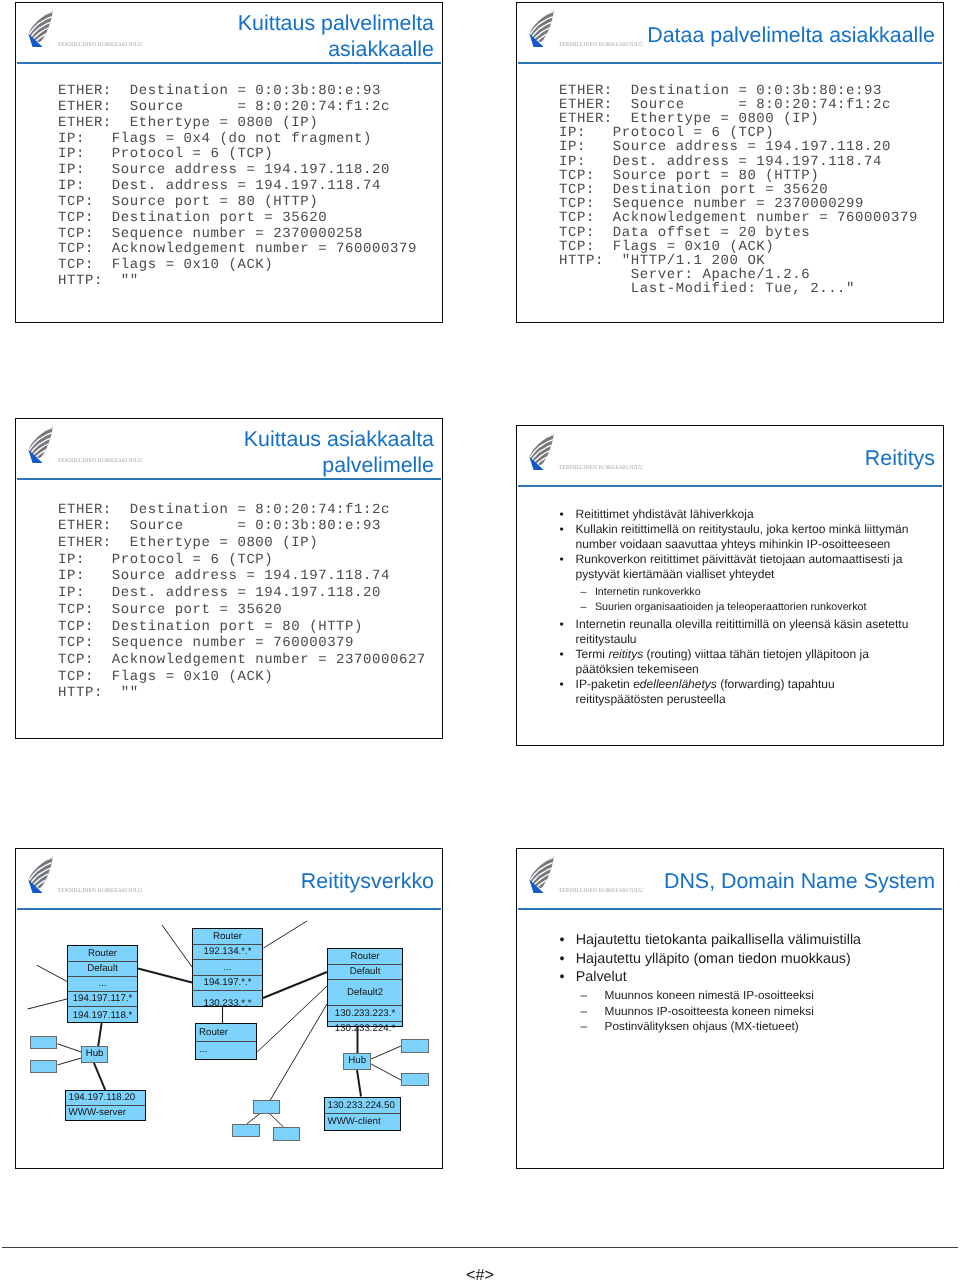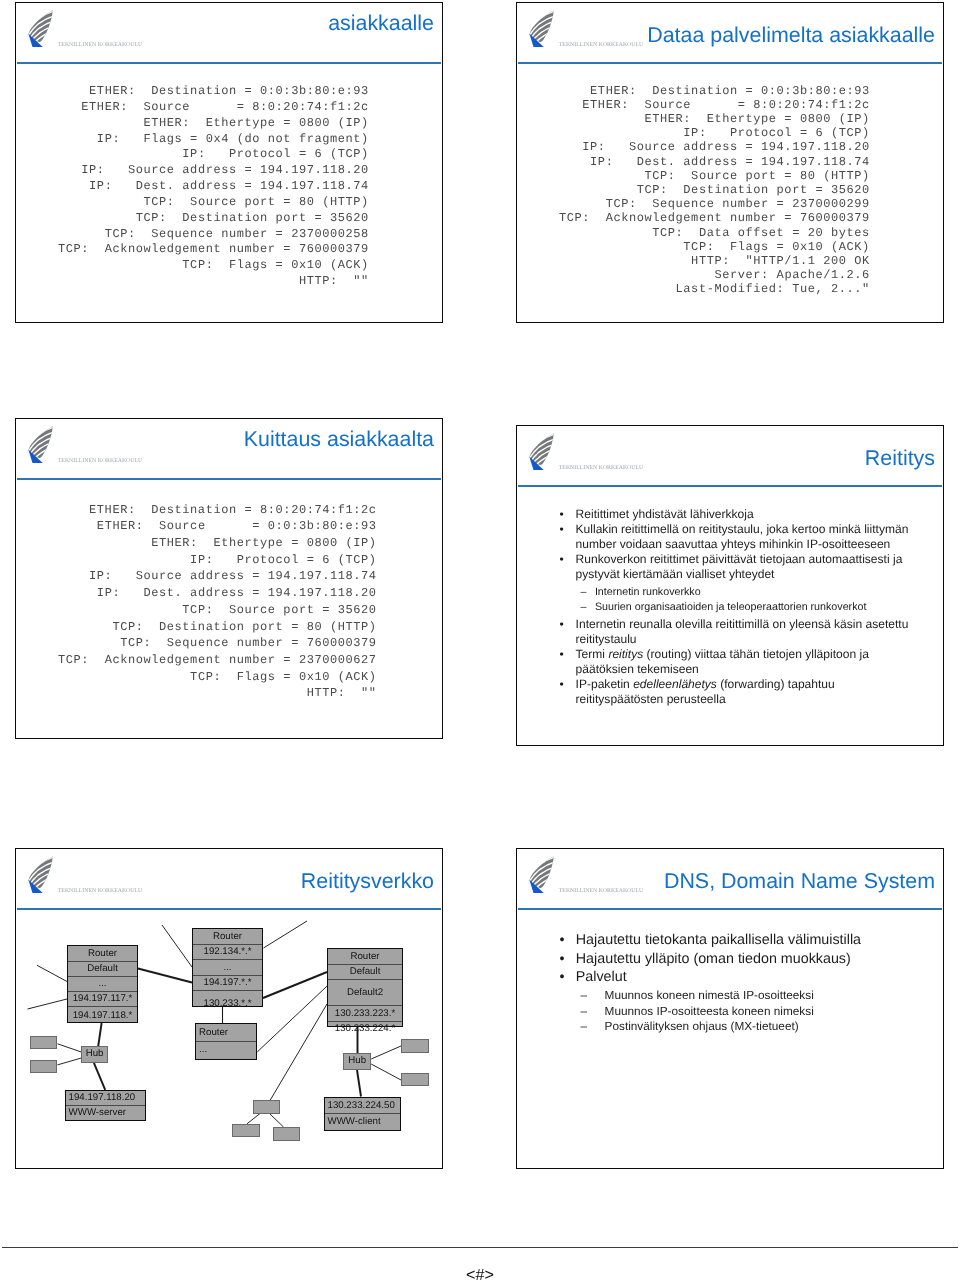--- a/index.html
+++ b/index.html
@@ -14,21 +14,21 @@
   border:1.8px solid #0a0a0a;box-sizing:border-box;}
 .rule{position:absolute;left:1.8px;right:1.8px;top:60.2px;height:1.35px;background:#2f75b5;}
 .logo{position:absolute;left:0;top:0;width:140px;height:52px;}
 .logo .cap{position:absolute;left:42.8px;top:40.6px;font-size:5.78px;letter-spacing:0.03px;
   color:#9fa2a6;font-family:"Liberation Serif",serif;white-space:nowrap;line-height:5.8px;}
 .logo svg.mark{position:absolute;left:13.2px;top:7.6px;}
 .title{position:absolute;right:9px;top:9.4px;left:130px;text-align:right;color:#1470c8;
   font-size:21.4px;line-height:25.7px;font-weight:400;}
 .title.one{top:20.5px;}
 .mono{position:absolute;font-family:"Liberation Mono",monospace;
-  font-size:12px;line-height:15.85px;color:#4a4a4a;white-space:pre;letter-spacing:0.57px;text-align:right;}
+  font-size:14px;line-height:15.85px;color:#4a4a4a;white-space:pre;letter-spacing:0.57px;}
 .mono.lh2{line-height:14.2px;}
 .mono.lh3{line-height:16.7px;}
 .bl{position:absolute;}
 .bu{position:relative;}
 .b1{font-size:12.05px;line-height:14.9px;color:#1c1c1c;}
 .b2{font-size:10.7px;line-height:15px;color:#1c1c1c;}
 .big .b1{font-size:14.3px;line-height:18.5px;}
 .big .b2{font-size:11.8px;line-height:15.5px;}
 .big .b1 .tx{margin-left:16.4px;}
 .big .b2 .tx{margin-left:24px;}
@@ -40,21 +40,21 @@
 .b2 .tx{display:block;margin-left:14.3px;}
 .b2wrap{margin-left:21.2px;}
 .b2first{margin-top:3.4px;}
 .b2last{margin-bottom:2.2px;}
 .footer-line{position:absolute;left:2px;top:1246.8px;width:956px;height:1.4px;background:#3d3d3d;}
 .footer-num{position:absolute;left:0;right:0;top:1267px;text-align:center;font-size:16.2px;color:#111;line-height:16.2px;}
 
 
 .dg{position:absolute;left:0;top:0;width:427px;height:320px;}
 .dg svg{position:absolute;left:0;top:0;overflow:visible;z-index:1;}
-.node{position:absolute;box-sizing:border-box;border:1.55px solid #0d0d0d;background:#a3a3a3;z-index:3;}
+.node{position:absolute;box-sizing:border-box;border:1.55px solid #0d0d0d;background:#7dd3fc;z-index:3;}
 .node.thin{border:0.85px solid #6a6a6a;}
 .node .r{box-sizing:border-box;text-align:center;color:#141414;font-size:9.7px;
   border-top:0.85px solid #4a4a4a;line-height:1;display:flex;align-items:center;justify-content:center;}
 .node .r:first-child{border-top:none;}
 .node.lft .r{justify-content:flex-start;padding-left:3px;}
 </style>
 </head>
 <body>
 
 <div class="page">
@@ -79,20 +79,21 @@
             <path d="M120 60 C 70 70 22 102 -6 154"></path>
             <path d="M120 80 C 70 90 22 122 -6 174"></path>
             <path d="M120 100 C 70 110 22 142 -6 194"></path>
           </g>
         </g>
         <path d="M1 94 L19 151 L61 150 Z" fill="#1358cc"></path>
       </svg>
       <span class="cap">TEKNILLINEN KORKEAKOULU</span>
     </div>
     <div class="title">
+        <div>Kuittaus palvelimelta</div>
         <div>asiakkaalle</div>
       </div>
     <div class="mono" style="left:43px;top:82px">ETHER:  Destination = 0:0:3b:80:e:93
 ETHER:  Source      = 8:0:20:74:f1:2c
 ETHER:  Ethertype = 0800 (IP)
 IP:   Flags = 0x4 (do not fragment)
 IP:   Protocol = 6 (TCP)
 IP:   Source address = 194.197.118.20
 IP:   Dest. address = 194.197.118.74
 TCP:  Source port = 80 (HTTP)
@@ -170,20 +171,21 @@
             <path d="M120 80 C 70 90 22 122 -6 174"></path>
             <path d="M120 100 C 70 110 22 142 -6 194"></path>
           </g>
         </g>
         <path d="M1 94 L19 151 L61 150 Z" fill="#1358cc"></path>
       </svg>
       <span class="cap">TEKNILLINEN KORKEAKOULU</span>
     </div>
     <div class="title">
         <div>Kuittaus asiakkaalta</div>
+        <div>palvelimelle</div>
       </div>
     <div class="mono lh3" style="left:43px;top:83.6px">ETHER:  Destination = 8:0:20:74:f1:2c
 ETHER:  Source      = 0:0:3b:80:e:93
 ETHER:  Ethertype = 0800 (IP)
 IP:   Protocol = 6 (TCP)
 IP:   Source address = 194.197.118.74
 IP:   Dest. address = 194.197.118.20
 TCP:  Source port = 35620
 TCP:  Destination port = 80 (HTTP)
 TCP:  Sequence number = 760000379

